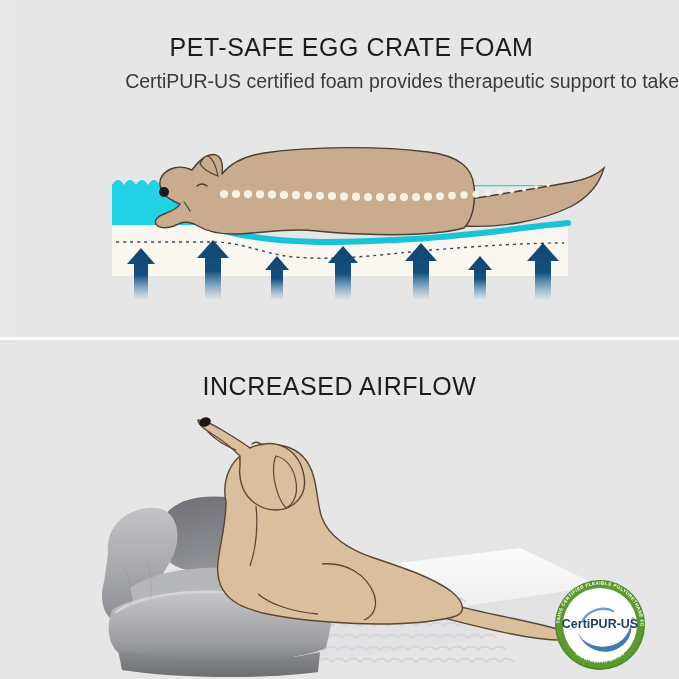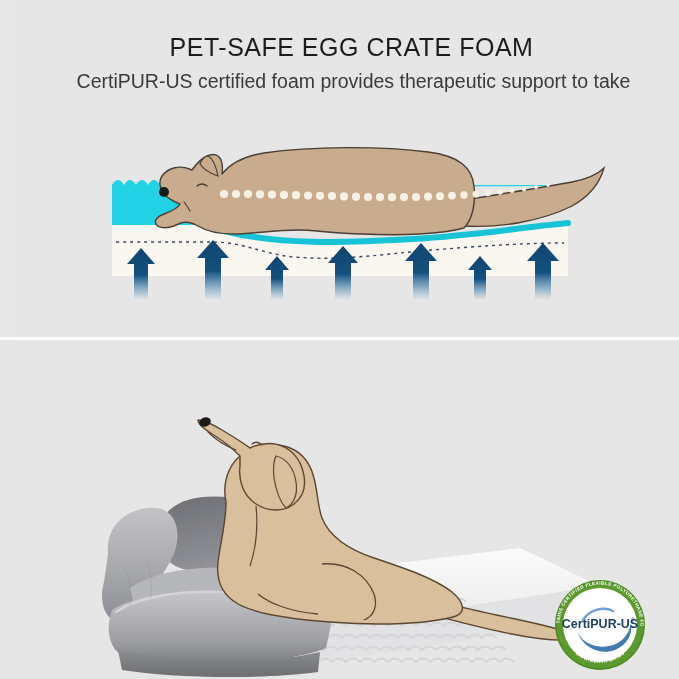--- a/index.html
+++ b/index.html
@@ -41,23 +41,23 @@
     font-size: 25px;
     letter-spacing: 0.5px;
     color: #1c1c1c;
     font-weight: 400;
     white-space: nowrap;
   }
   .heading-top    { top: 33px; }
   .heading-bottom { top: 372px; }
   .subcopy {
     position: absolute;
-    left: 24px; top: 68px;
+    left: 32px; top: 68px;
     width: 635px;
-    text-align: center;
+    text-align: right;
     font-size: 19.5px;
     line-height: 26px;
     color: #3a3a3a;
     font-weight: 400;
   }
   .subcopy span { display: block; white-space: nowrap; }
 
   
   .illus {
     position: absolute;
@@ -198,20 +198,21 @@
         </g>
       </svg>
     </div>
   </div>
 
   <div class="panel-divider"></div>
 
   <div class="panel panel-bottom">
   </div>
 
+  <div class="heading heading-bottom">INCREASED AIRFLOW</div>
 
   <div class="illus illus-bottom">
     <svg width="679" height="281" viewBox="0 0 679 281" xmlns="http://www.w3.org/2000/svg">
       <defs>
         <linearGradient id="bolsterBack" x1="0" y1="0" x2="0" y2="1">
           <stop offset="0%" stop-color="#c3c3c6"></stop>
           <stop offset="55%" stop-color="#a7a8ac"></stop>
           <stop offset="100%" stop-color="#8c8d92"></stop>
         </linearGradient>
         <linearGradient id="bolsterInner" x1="0" y1="0" x2="0.4" y2="1">

